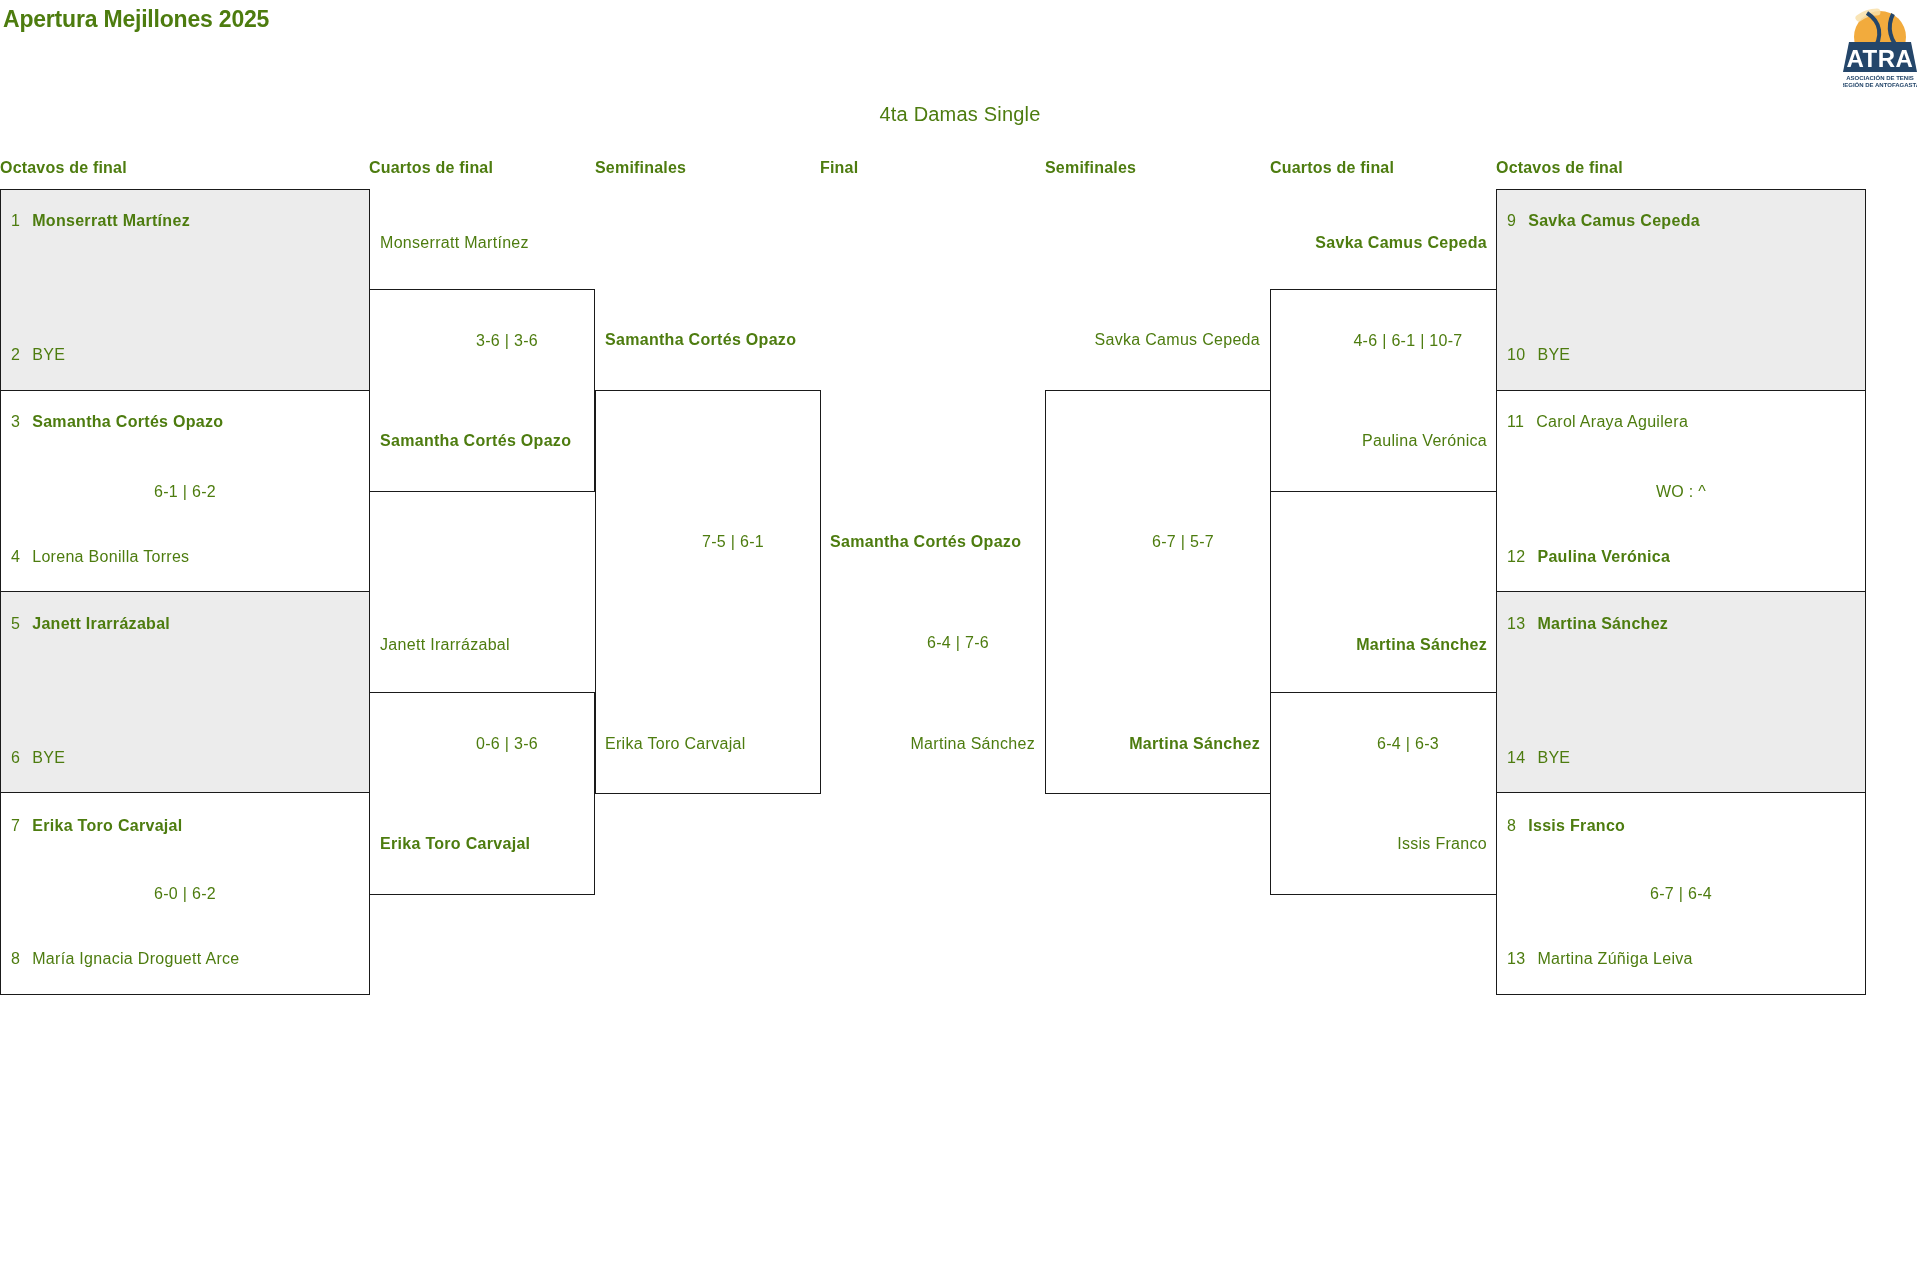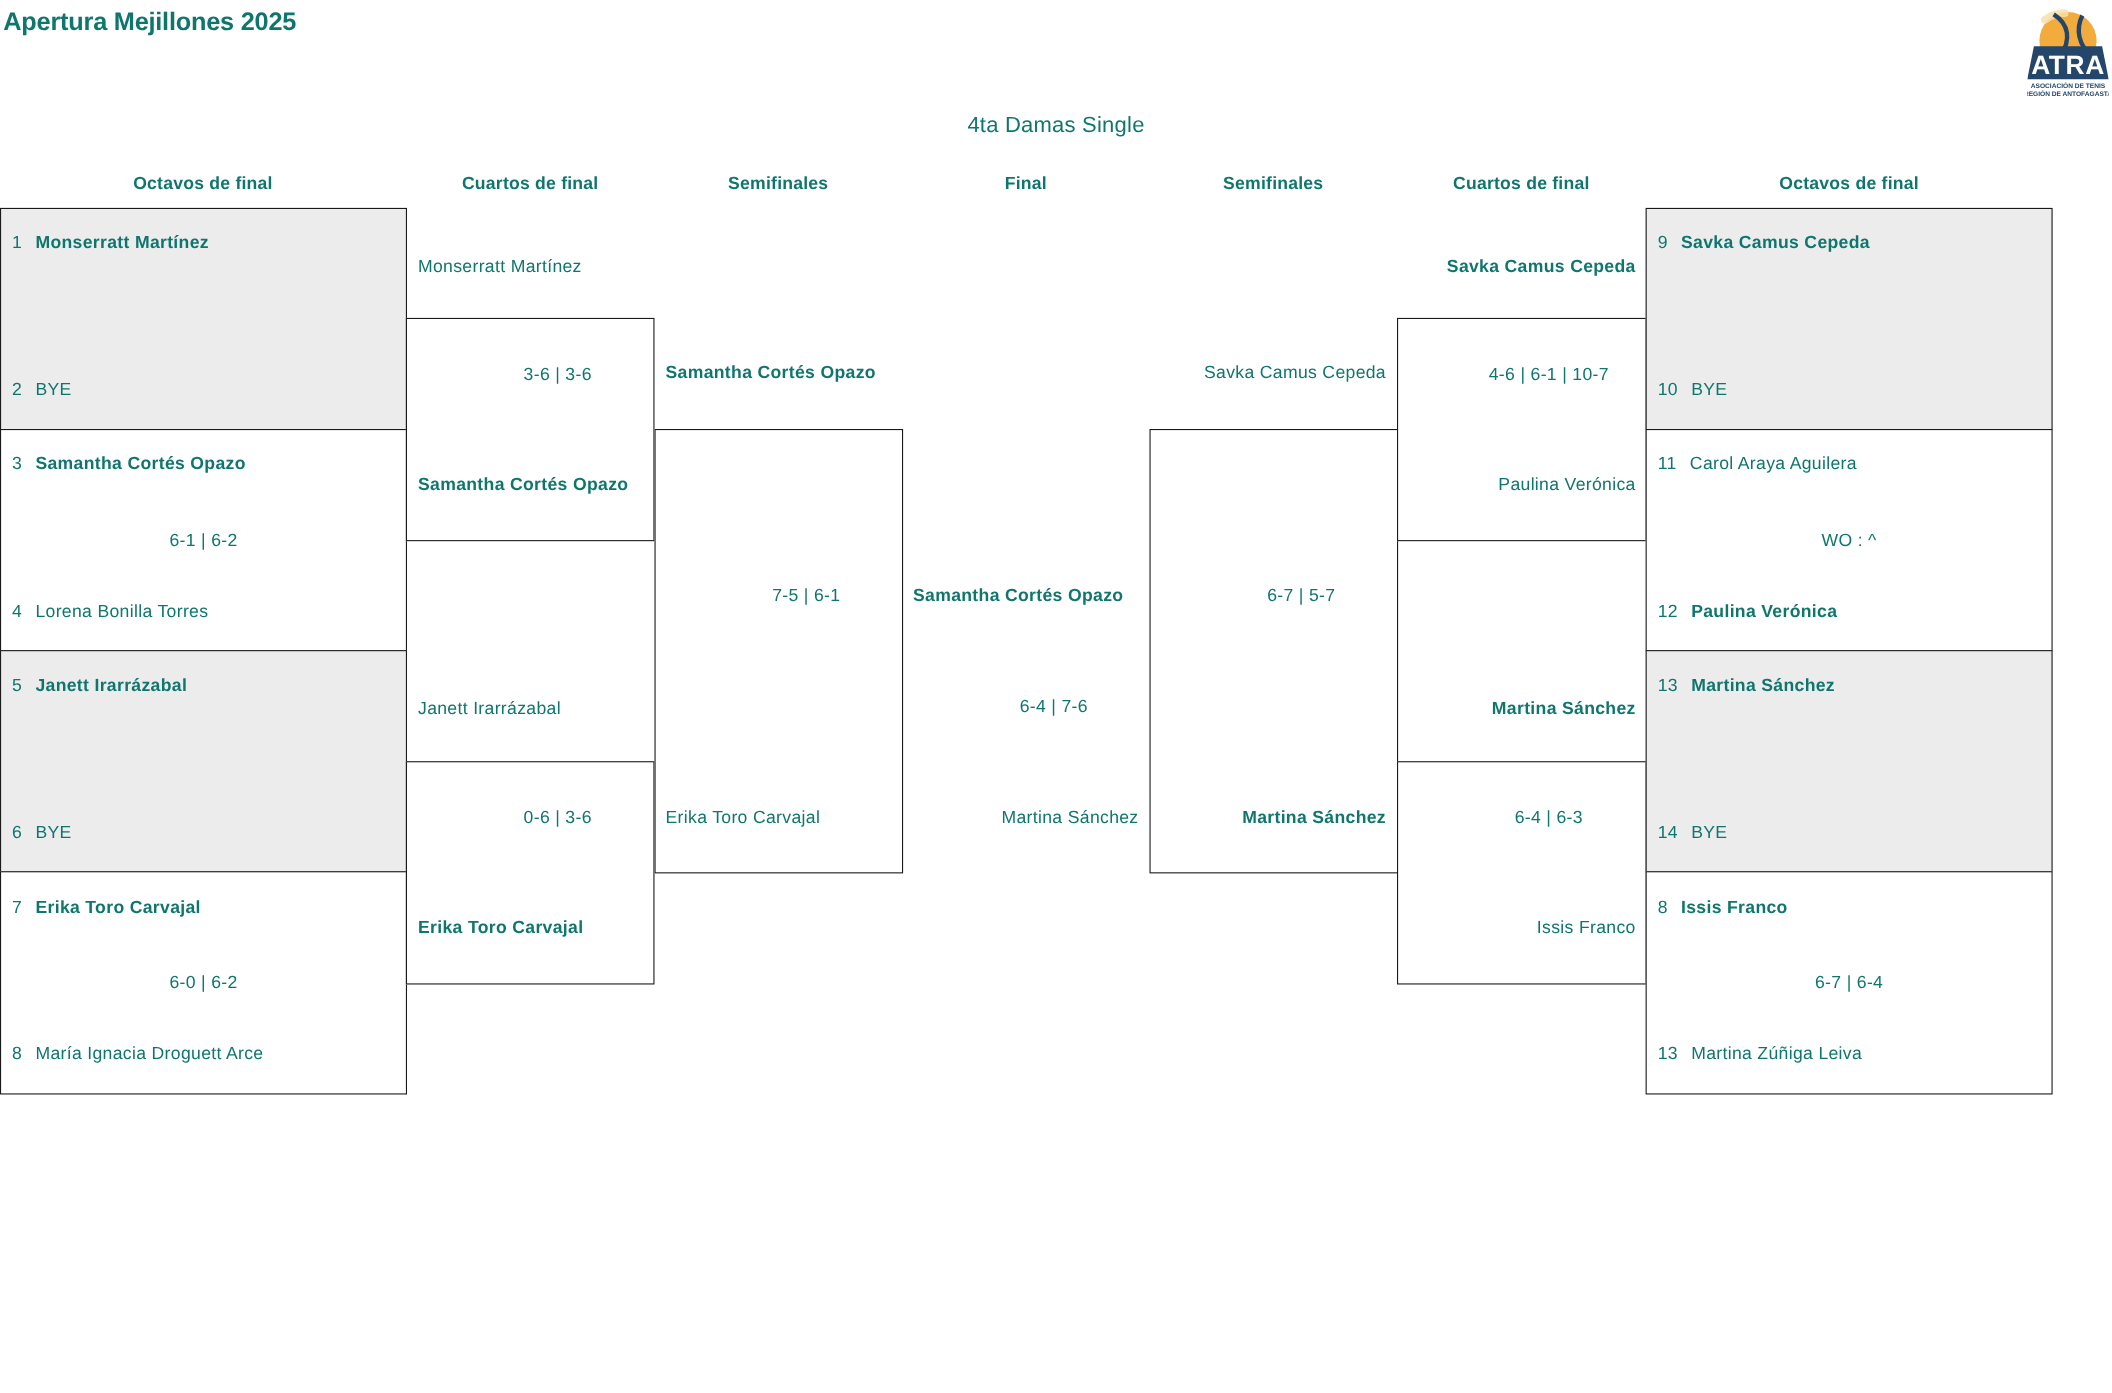--- a/index.html
+++ b/index.html
@@ -1,23 +1,23 @@
 <!DOCTYPE html>
 <html><head>
 <meta charset="utf-8">
 <style>
   html,body{margin:0;padding:0;background:#fff;}
   body{width:1920px;height:1266px;overflow:hidden;}
   #page{position:relative;width:1920px;height:1266px;background:#ffffff;
-        font-family:"Liberation Sans","DejaVu Sans",sans-serif;color:#0f766e;}
+        font-family:"Liberation Sans","DejaVu Sans",sans-serif;color:#4d7c0f;}
   .ttl1{position:absolute;left:3px;top:6px;font-size:23px;font-weight:700;letter-spacing:-0.2px;}
   .ttl2{position:absolute;left:3px;top:38px;font-size:23px;font-weight:700;letter-spacing:-0.2px;}
   .draw-title{position:absolute;left:810px;top:103px;width:300px;text-align:center;
               font-size:20px;font-weight:400;letter-spacing:0.2px;}
-  .rh{position:absolute;top:159px;text-align:center;font-size:16px;font-weight:600;letter-spacing:0.2px;}
+  .rh{position:absolute;top:159px;font-size:16px;font-weight:600;letter-spacing:0.2px;}
   .box{position:absolute;border:1px solid #1a1a1a;box-sizing:border-box;background:#fff;}
   .box.gray{background:#ececec;}
   .orow{position:absolute;left:10px;right:6px;display:flex;gap:12px;line-height:20px;
         font-size:16px;letter-spacing:0.3px;white-space:nowrap;overflow:hidden;}
   .seed{flex:none;}
   .score{position:absolute;left:0;right:0;text-align:center;line-height:20px;font-size:16px;letter-spacing:0.3px;}
   .lbl{position:absolute;line-height:20px;font-size:16px;letter-spacing:0.3px;
        white-space:nowrap;overflow:hidden;}
   .ctr{text-align:center;margin-left:25px;}
   .rgt{text-align:right;}

